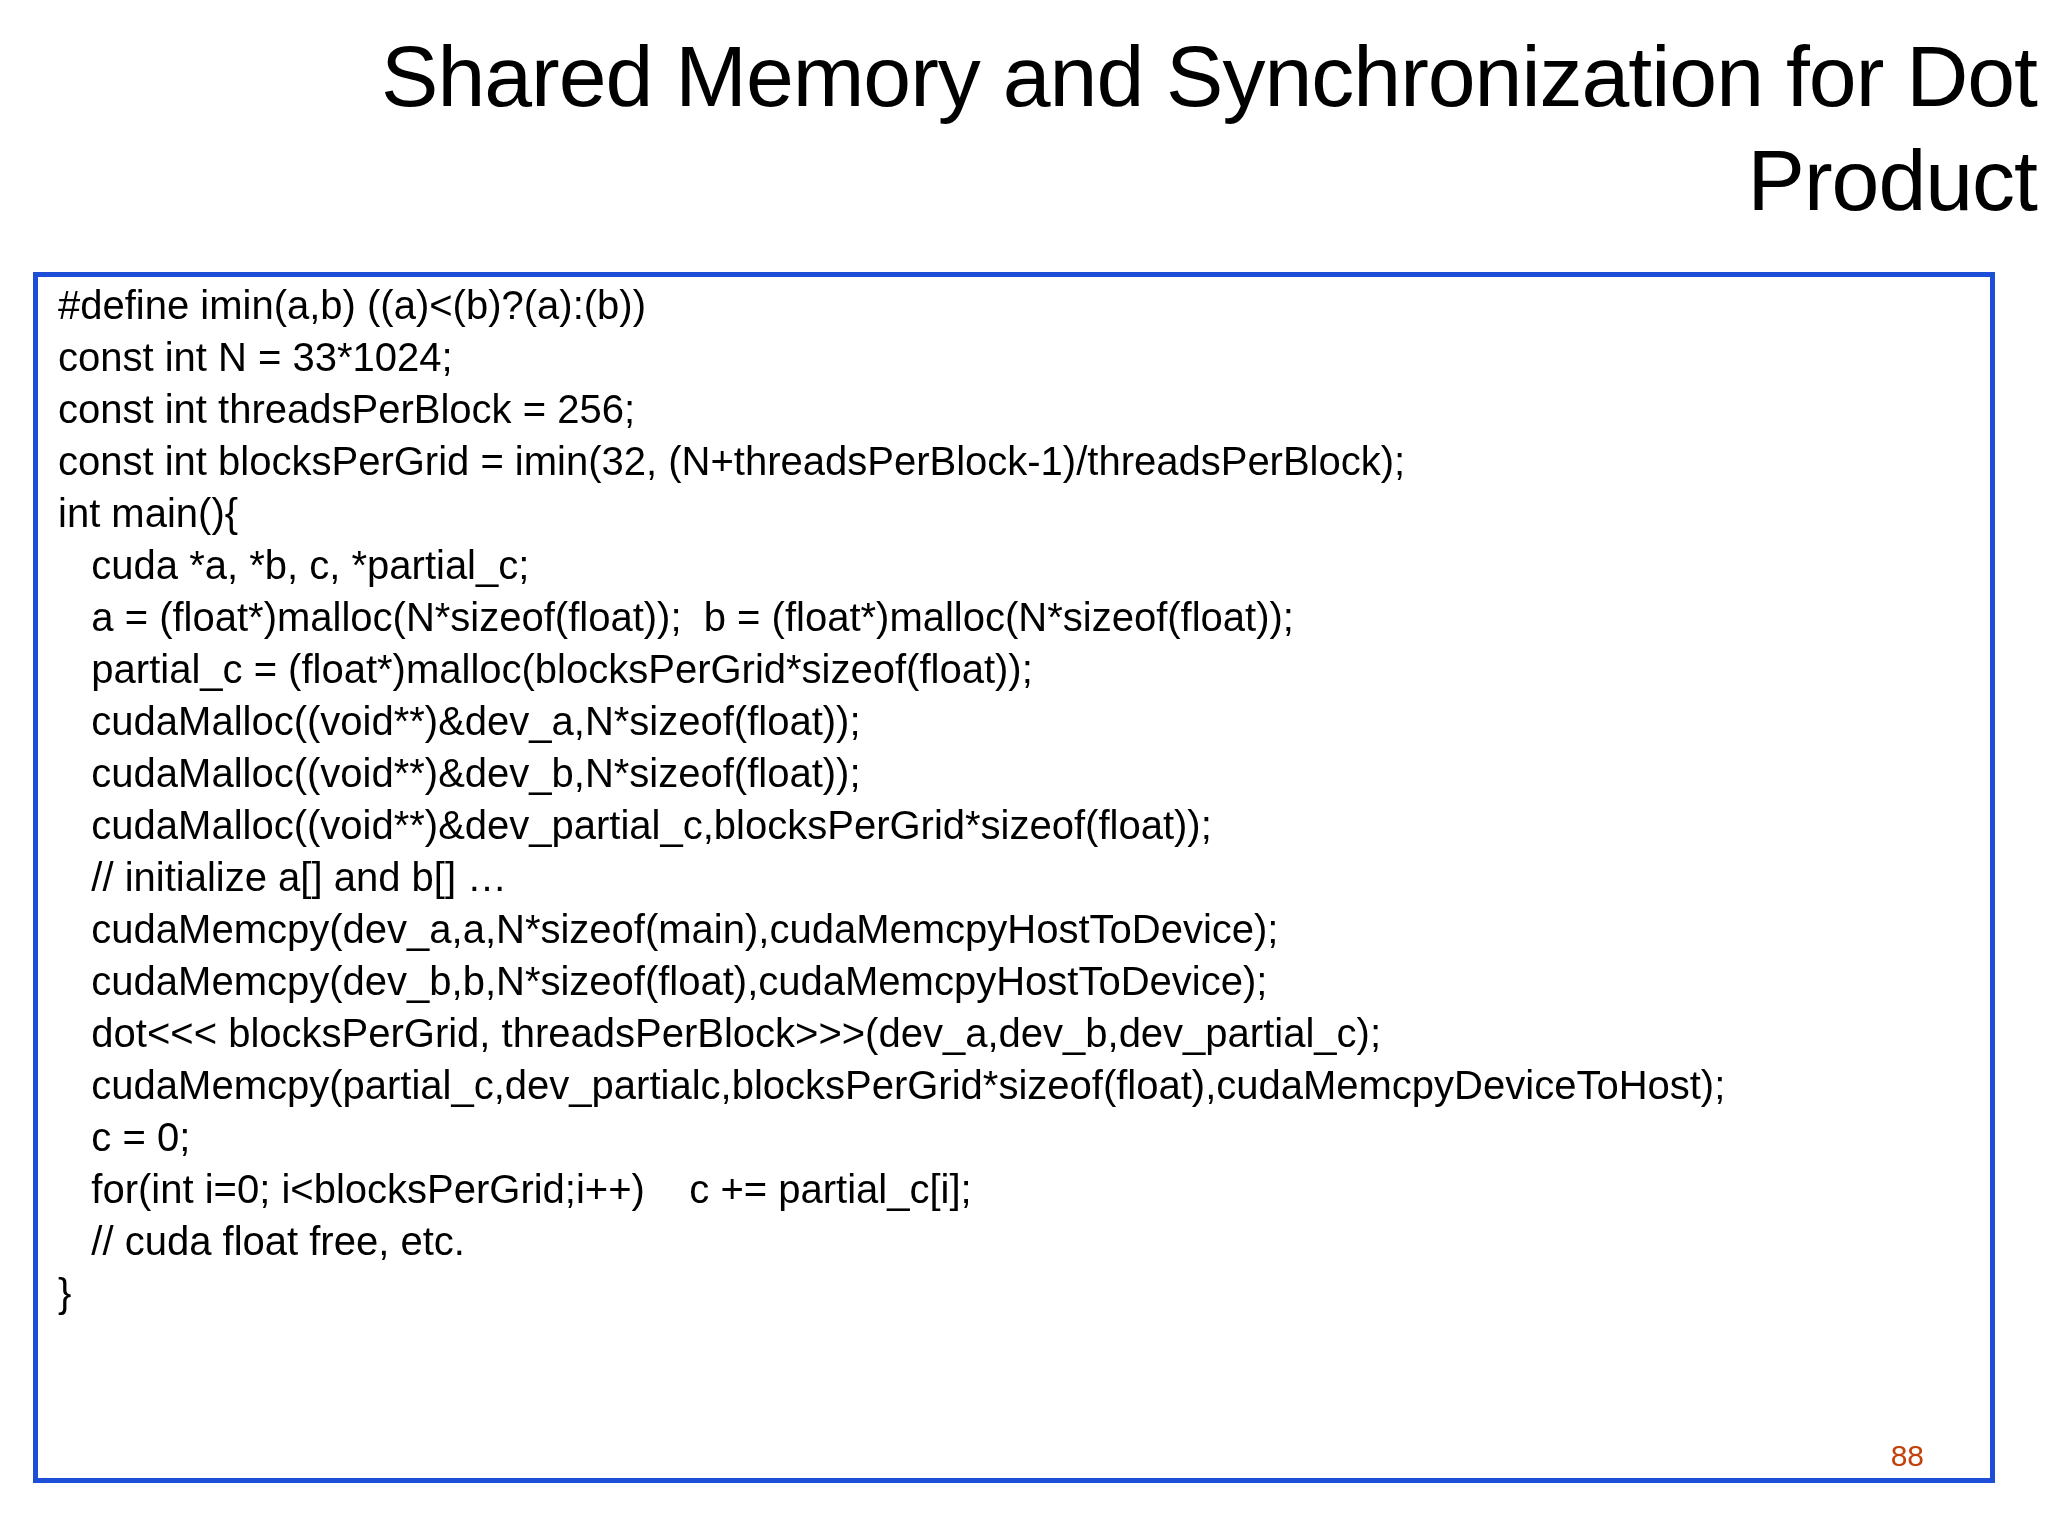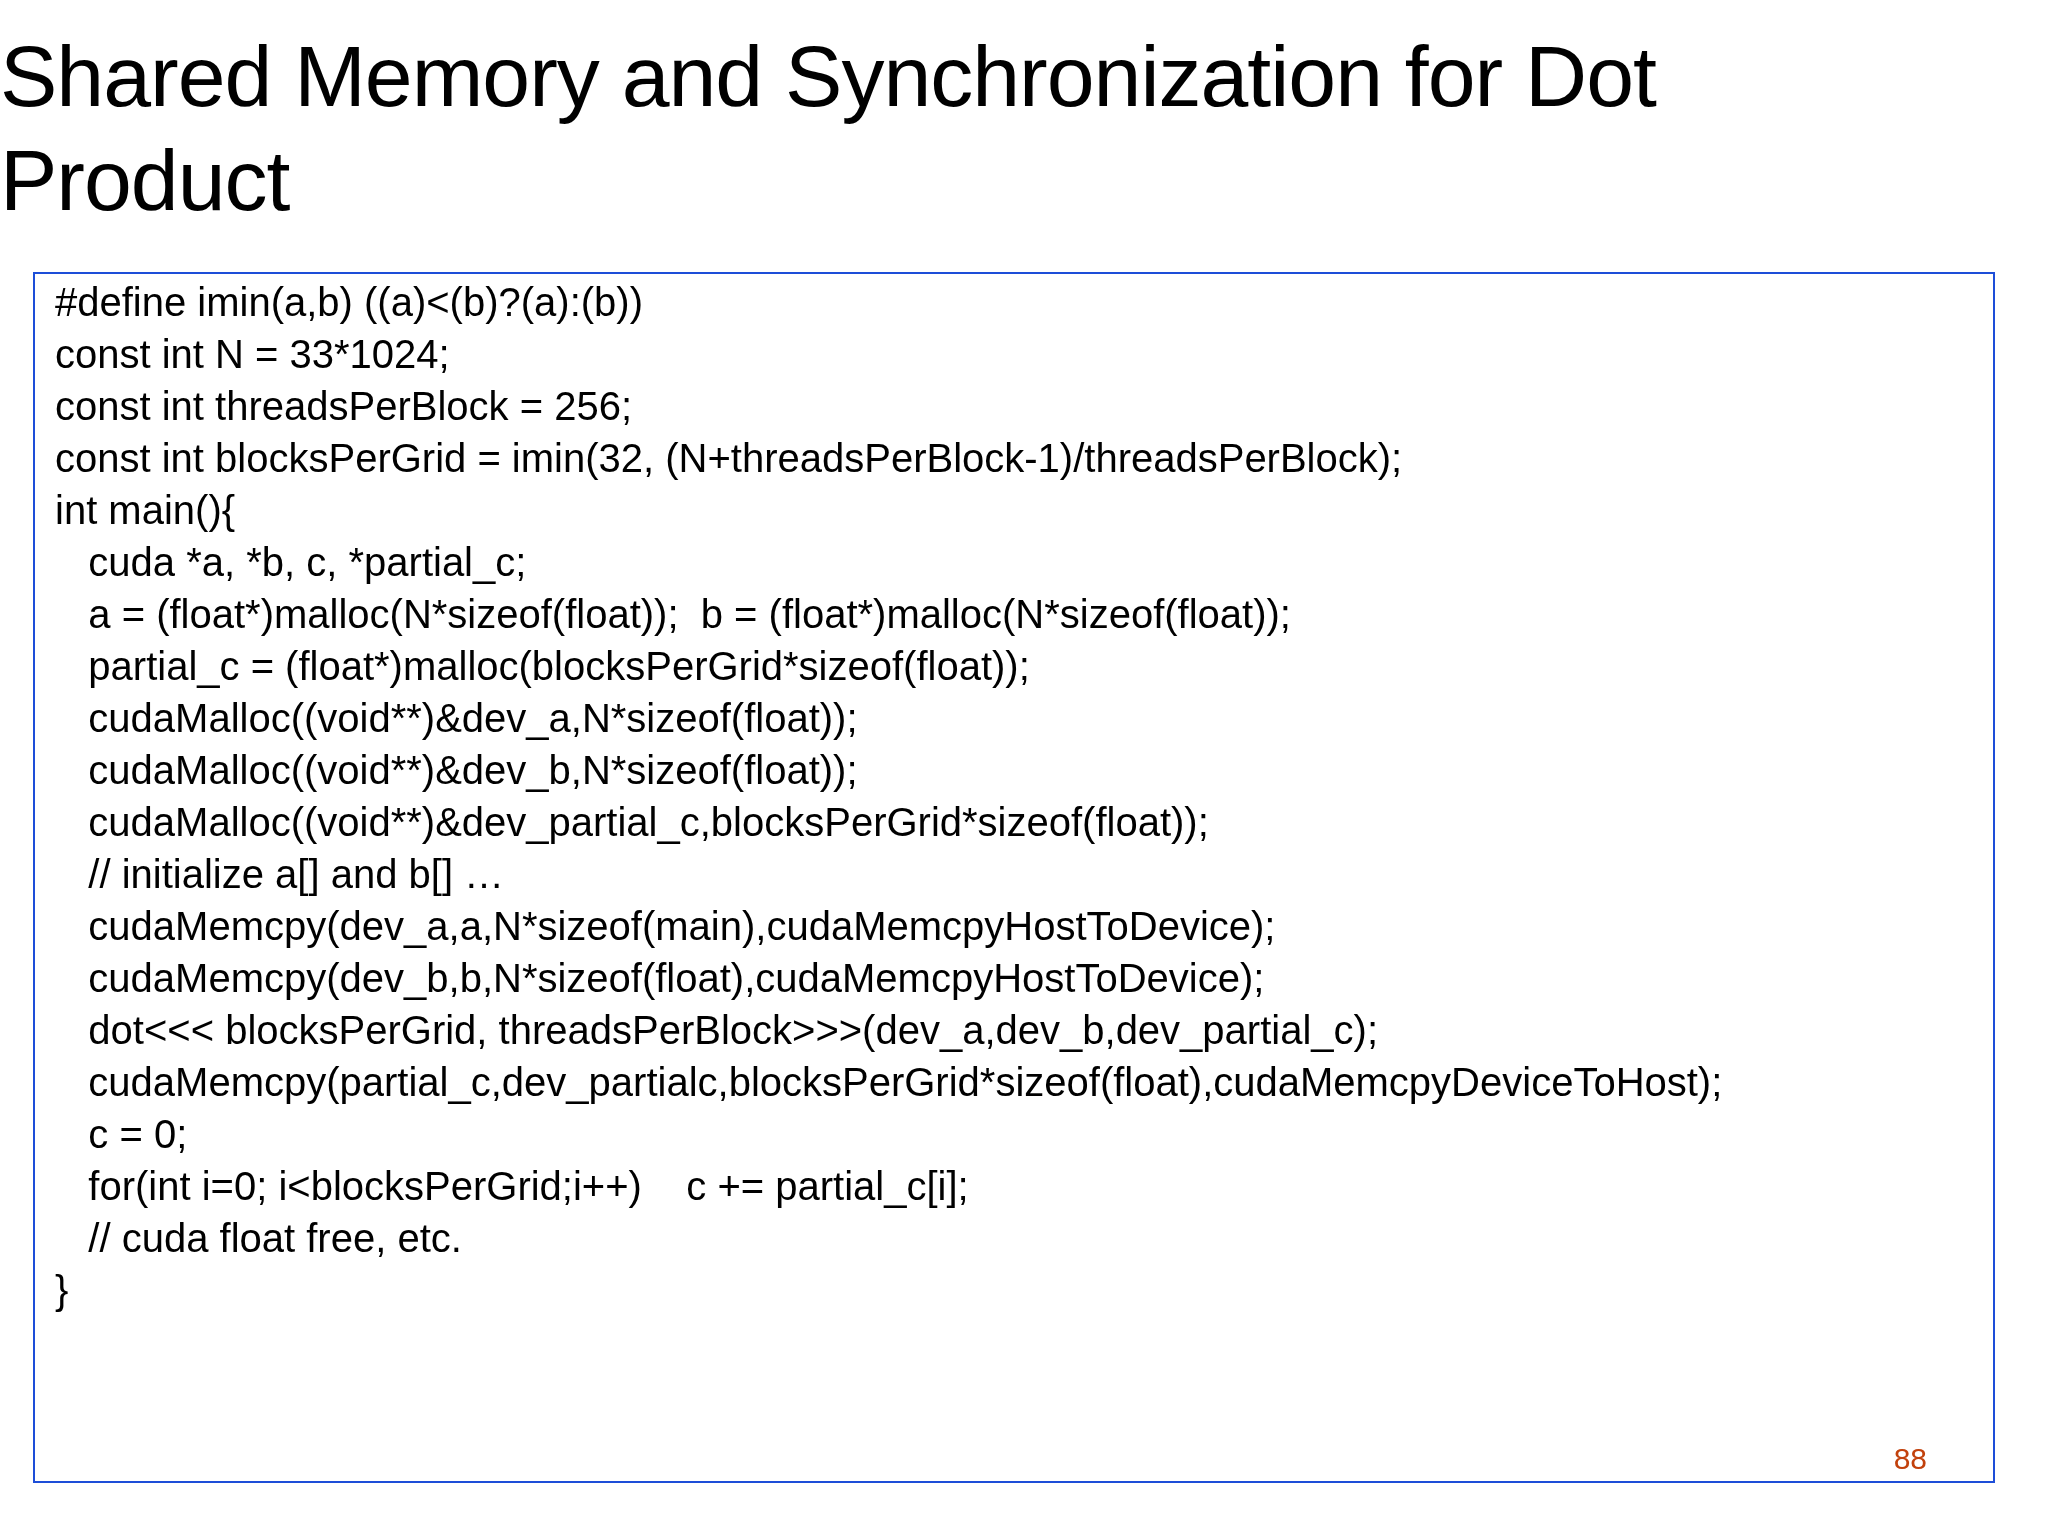--- a/index.html
+++ b/index.html
@@ -16,34 +16,35 @@
     position: relative;
     width: 2048px;
     height: 1536px;
     background: #ffffff;
   }
   .title {
     position: absolute;
     top: 24px;
     left: 0;
     width: 2020px;
-    text-align: left;
+    text-align: right;
     font-size: 86px;
     line-height: 104px;
     letter-spacing: -1px;
     color: #000000;
+    padding-left: 17px;
   }
   .code-box {
     position: absolute;
     left: 33px;
     top: 272px;
     width: 1962px;
     height: 1211px;
     box-sizing: border-box;
-    border: 2px solid #1d4ed8;
+    border: 5px solid #1d4ed8;
     background: #ffffff;
     padding: 2px 0 0 20px;
   }
   .code-line {
     white-space: pre;
     font-size: 40px;
     line-height: 52px;
     color: #000000;
   }
   .page-number {

